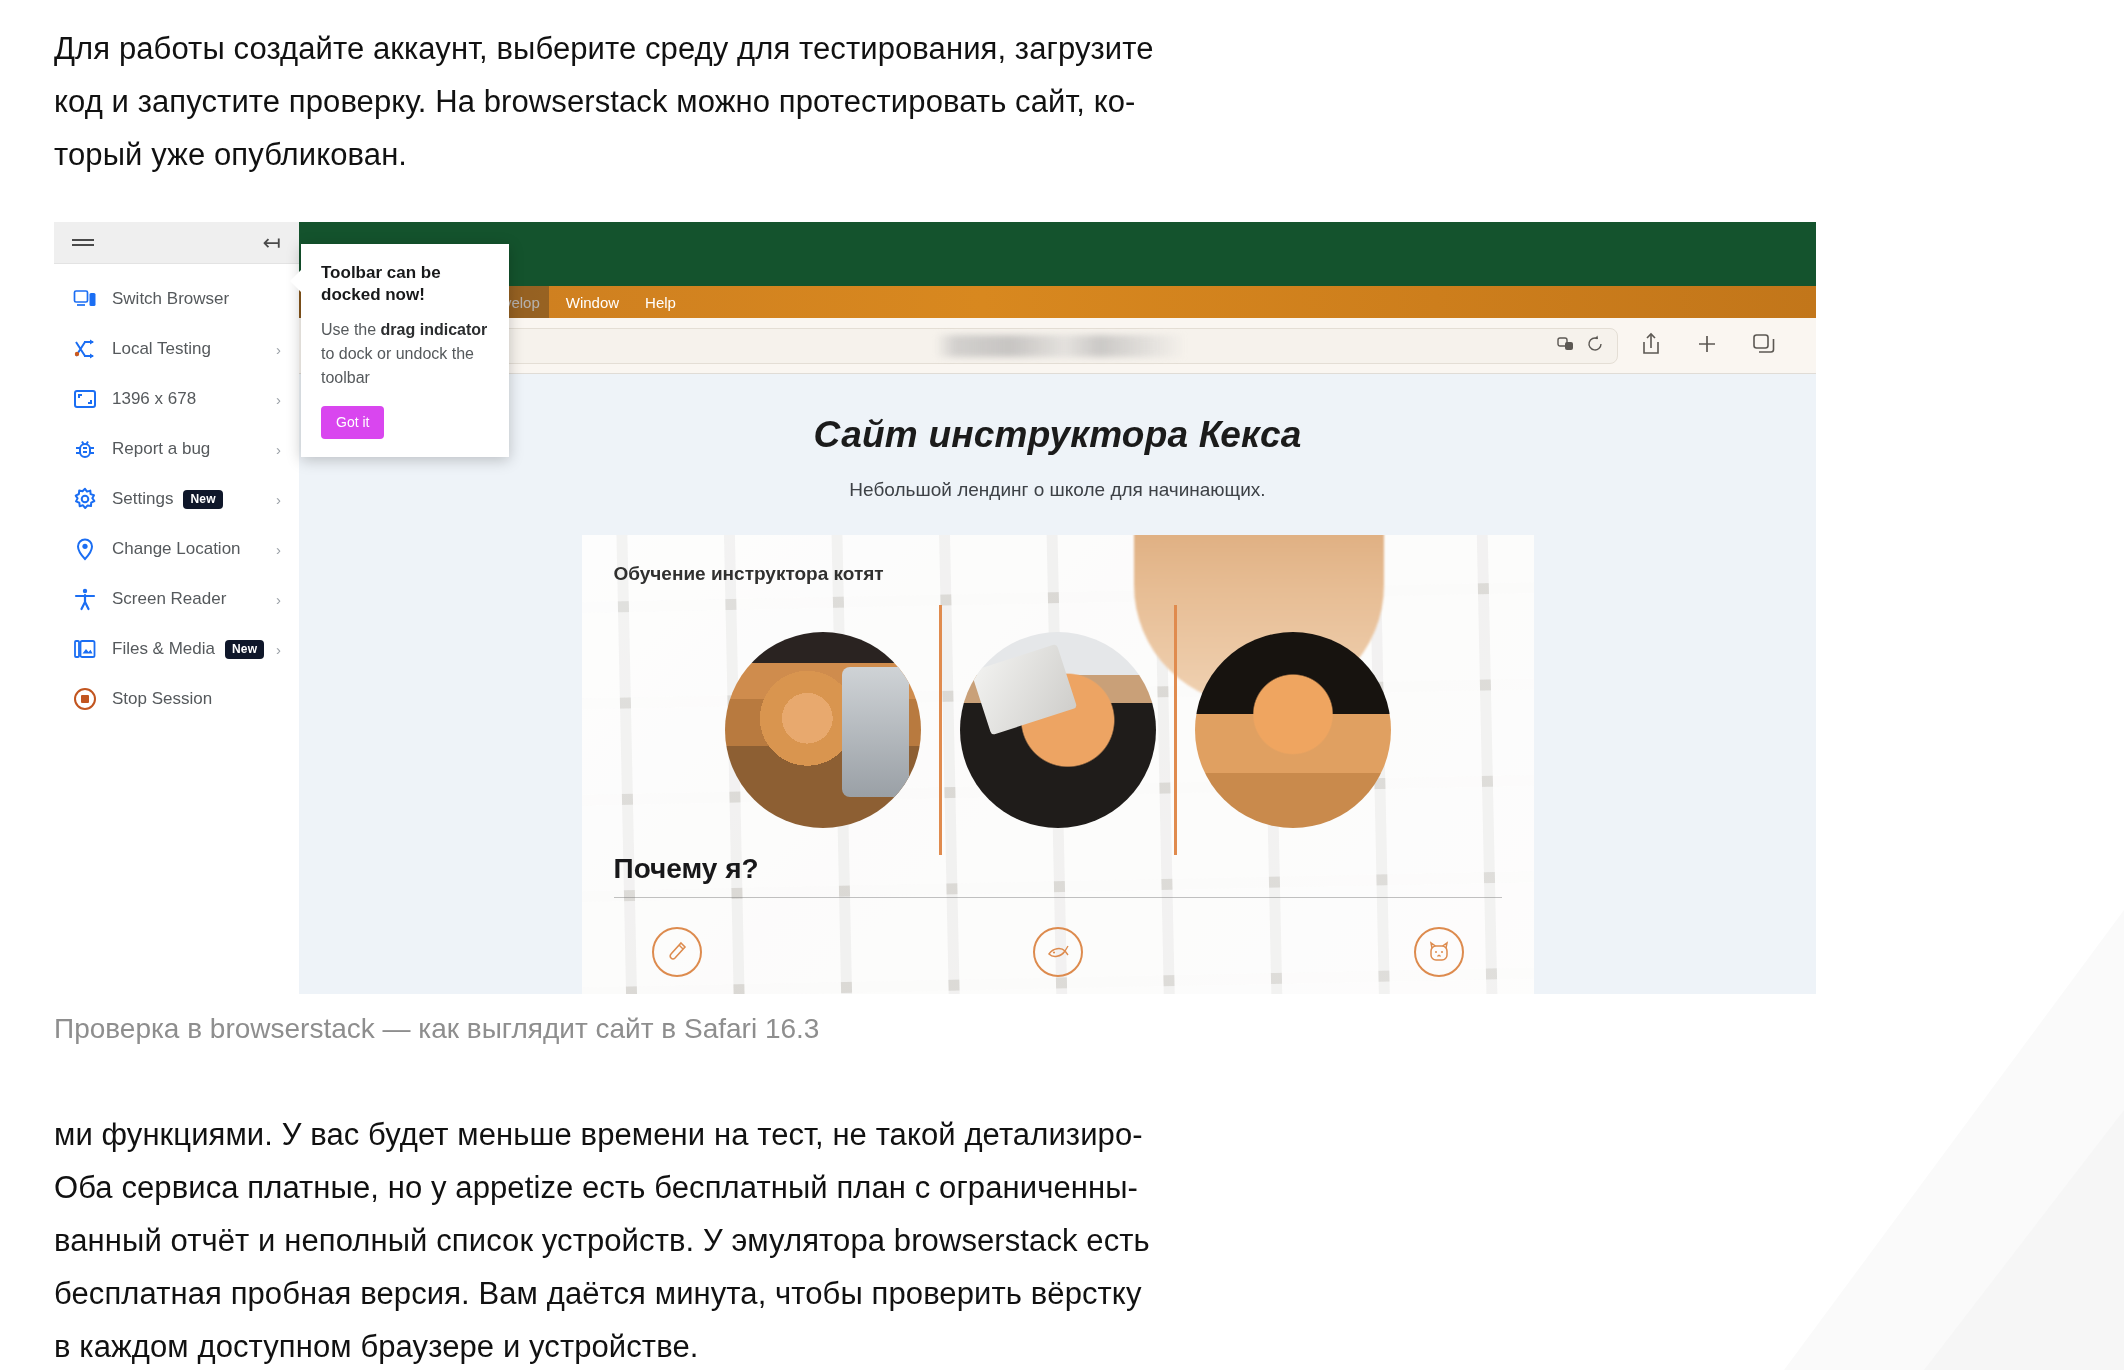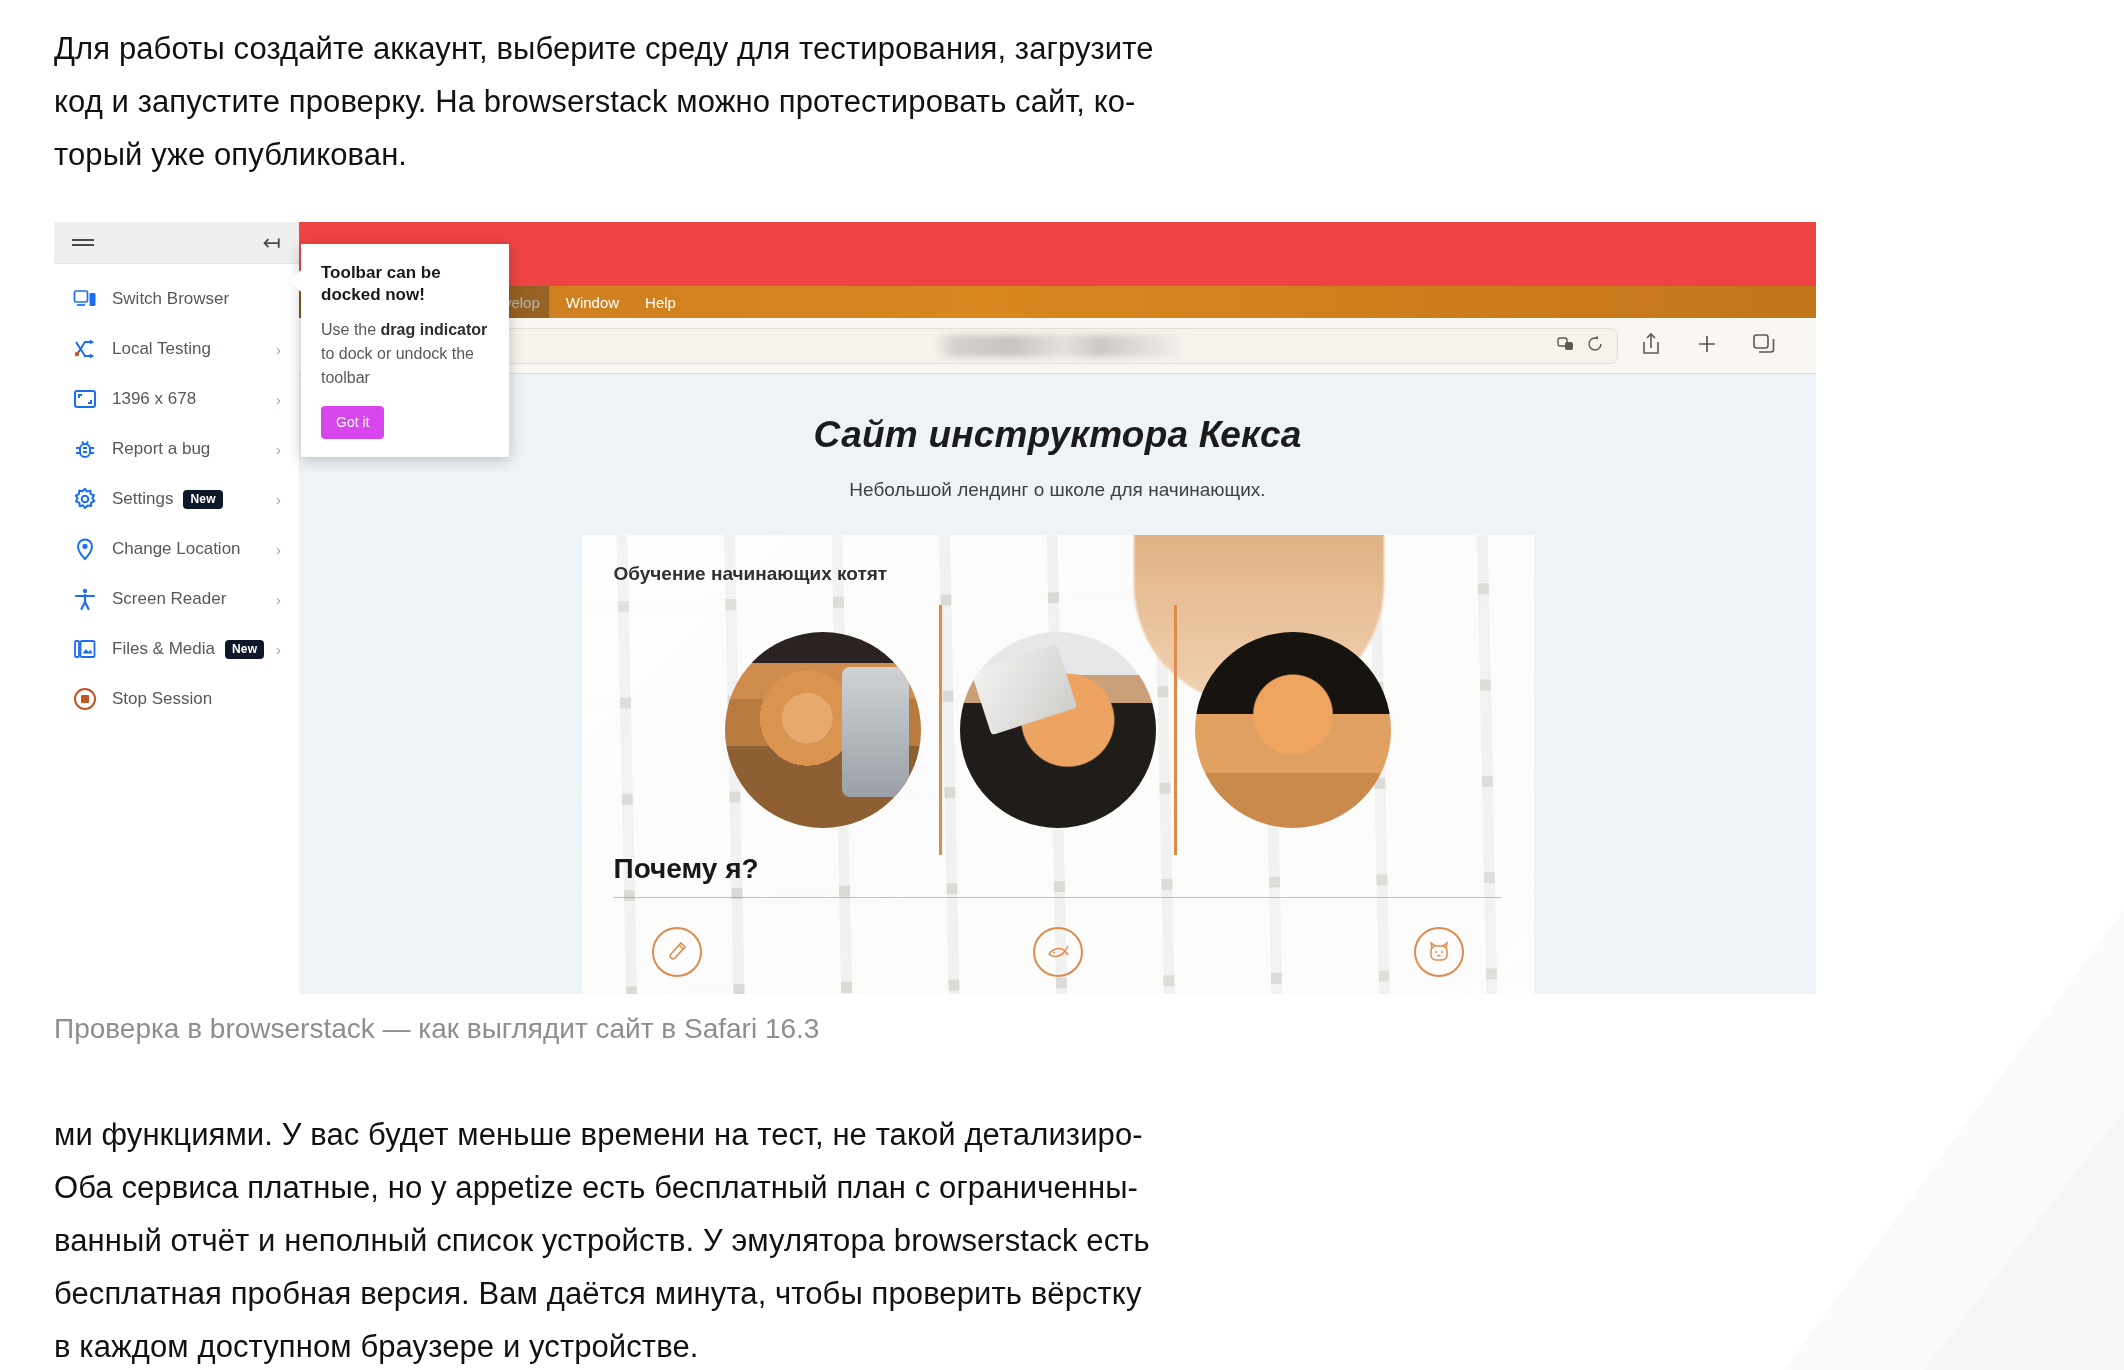--- a/index.html
+++ b/index.html
@@ -181,21 +181,21 @@
     border-radius: 4px;
     padding: 8px 15px 9px;
     cursor: pointer;
   }
 
   
   .safari {
     position: absolute;
     left: 245px; top: 0;
     right: 0; bottom: 0;
-    background: #ef4444;
+    background: #14532d;
     overflow: hidden;
   }
   .safari-menubar {
     position: absolute;
     left: 0; top: 64px;
     width: 100%;
     height: 32px;
     background: linear-gradient(90deg,#b36c16 0%,#cf8020 16%,#d8881f 45%,#cd7e1c 75%,#c2761a 100%);
     display: flex;
     align-items: center;
@@ -488,21 +488,21 @@
       </div>
 
       <div class="site">
         <div class="site-h1">Сайт инструктора Кекса</div>
         <div class="site-sub">Небольшой лендинг о школе для начинающих.</div>
 
         <div class="hero">
           <div class="keys"></div>
           <div class="paw"></div>
 
-          <div class="hero-label">Обучение начинающих котят</div>
+          <div class="hero-label">Обучение инструктора котят</div>
 
           <div class="circles">
             <div class="cat-circle cat1"></div>
             <div class="divider"></div>
             <div class="cat-circle cat2"></div>
             <div class="divider"></div>
             <div class="cat-circle cat3"></div>
           </div>
 
           <div class="why">Почему я?</div>

